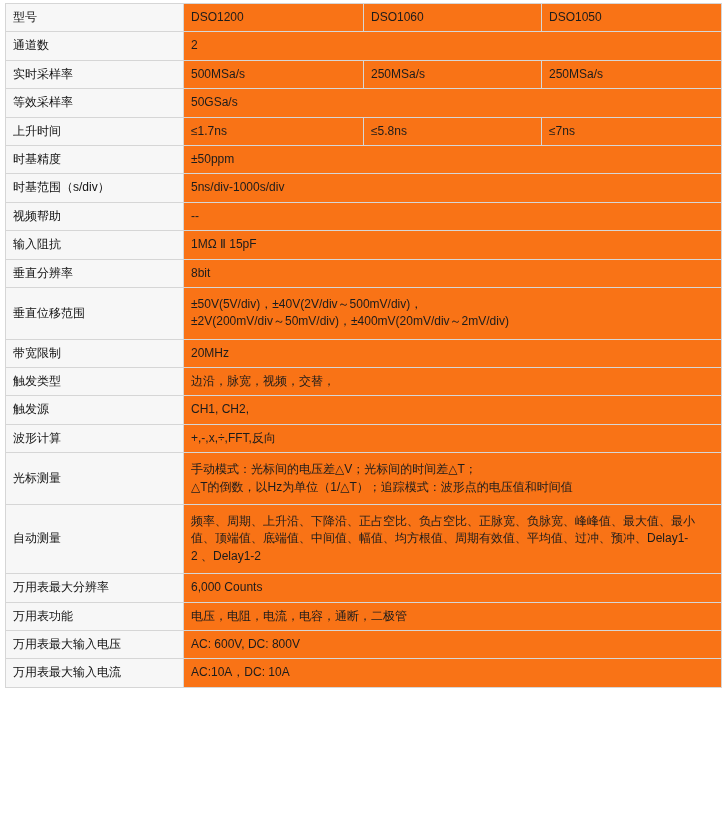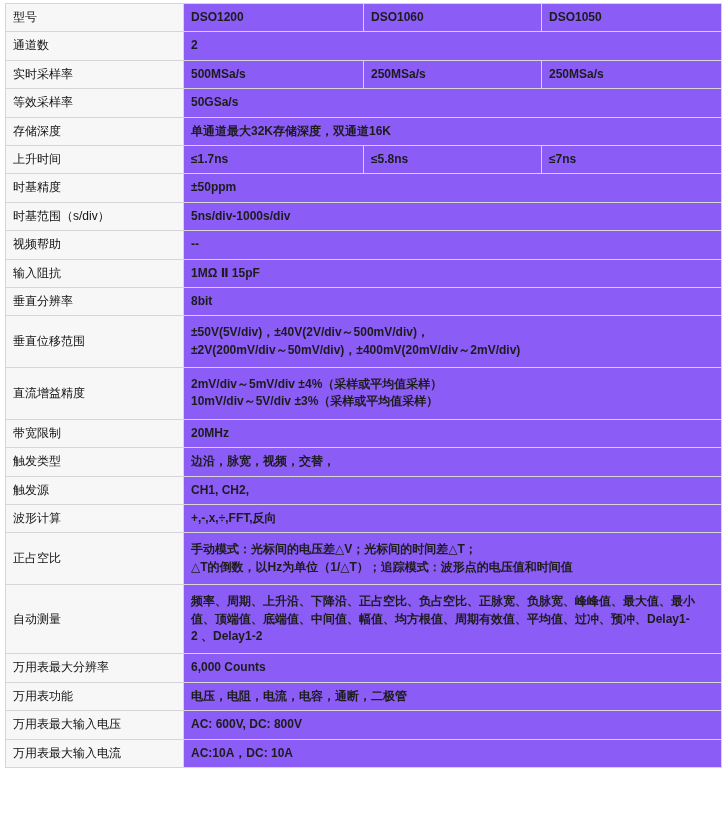--- a/index.html
+++ b/index.html
@@ -32,22 +32,21 @@
     line-height: 1.45;
     font-size: 12px;
     color: #1c1c1c;
     word-break: break-all;
   }
   .spec-table td.label {
     background: #f7f7f7;
     color: #111111;
   }
   .spec-table td.value {
-    background: #8b5cf6;
-    font-weight: bold;
+    background: #f97316;
   }
   .spec-table tr.tall td {
     padding-top: 8px;
     padding-bottom: 8px;
   }
   .multiline span {
     display: block;
   }
 </style>
 </head>
@@ -75,24 +74,20 @@
         <td class="label">实时采样率</td>
         <td class="value">500MSa/s</td>
         <td class="value">250MSa/s</td>
         <td class="value">250MSa/s</td>
       </tr>
       <tr>
         <td class="label">等效采样率</td>
         <td class="value" colspan="3">50GSa/s</td>
       </tr>
       <tr>
-        <td class="label">存储深度</td>
-        <td class="value" colspan="3">单通道最大32K存储深度，双通道16K</td>
-      </tr>
-      <tr>
         <td class="label">上升时间</td>
         <td class="value">≤1.7ns</td>
         <td class="value">≤5.8ns</td>
         <td class="value">≤7ns</td>
       </tr>
       <tr>
         <td class="label">时基精度</td>
         <td class="value" colspan="3">±50ppm</td>
       </tr>
       <tr>
@@ -111,45 +106,38 @@
         <td class="label">垂直分辨率</td>
         <td class="value" colspan="3">8bit</td>
       </tr>
       <tr class="tall">
         <td class="label">垂直位移范围</td>
         <td class="value multiline" colspan="3">
           <span>±50V(5V/div)，±40V(2V/div～500mV/div)，</span>
           <span>±2V(200mV/div～50mV/div)，±400mV(20mV/div～2mV/div)</span>
         </td>
       </tr>
-      <tr class="tall">
-        <td class="label">直流增益精度</td>
-        <td class="value multiline" colspan="3">
-          <span>2mV/div～5mV/div ±4%（采样或平均值采样）</span>
-          <span>10mV/div～5V/div ±3%（采样或平均值采样）</span>
-        </td>
-      </tr>
       <tr>
         <td class="label">带宽限制</td>
         <td class="value" colspan="3">20MHz</td>
       </tr>
       <tr>
         <td class="label">触发类型</td>
         <td class="value" colspan="3">边沿，脉宽，视频，交替，</td>
       </tr>
       <tr>
         <td class="label">触发源</td>
         <td class="value" colspan="3">CH1, CH2,</td>
       </tr>
       <tr>
         <td class="label">波形计算</td>
         <td class="value" colspan="3">+,-,x,÷,FFT,反向</td>
       </tr>
       <tr class="tall">
-        <td class="label">正占空比</td>
+        <td class="label">光标测量</td>
         <td class="value multiline" colspan="3">
           <span>手动模式：光标间的电压差△V；光标间的时间差△T；</span>
           <span>△T的倒数，以Hz为单位（1/△T）；追踪模式：波形点的电压值和时间值</span>
         </td>
       </tr>
       <tr class="tall">
         <td class="label">自动测量</td>
         <td class="value multiline" colspan="3">
           <span>频率、周期、上升沿、下降沿、正占空比、负占空比、正脉宽、负脉宽、峰峰值、最大值、最小</span>
           <span>值、顶端值、底端值、中间值、幅值、均方根值、周期有效值、平均值、过冲、预冲、Delay1-</span>

